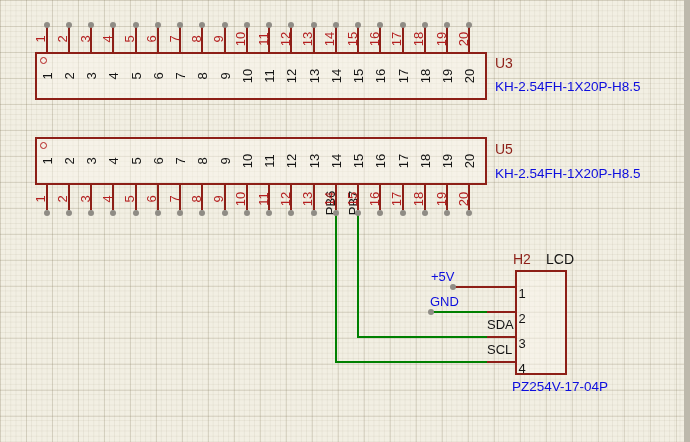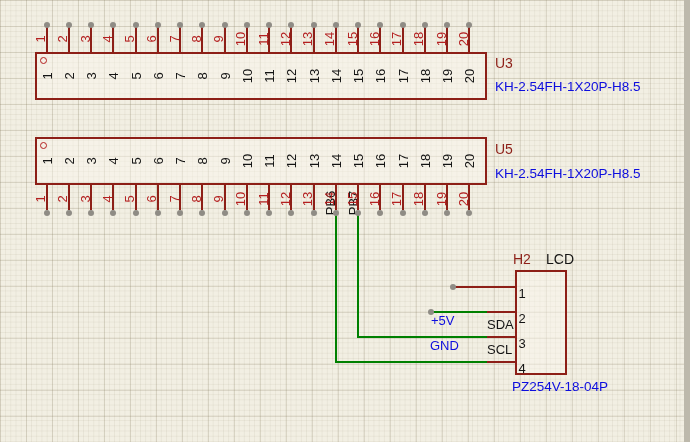--- a/index.html
+++ b/index.html
@@ -22,21 +22,21 @@
   .pad, .dot { position:absolute; width:6px; height:6px; border-radius:50%; background:#8f8c85; }
   .pin1-circle { position:absolute; width:7px; height:7px; border:1.5px solid #b42020; border-radius:50%; background:transparent; }
   .vtext { position:absolute; white-space:nowrap; transform:translate(-50%,-50%) rotate(-90deg); font-size:13px; line-height:1; }
   .ctext { position:absolute; white-space:nowrap; transform:translate(-50%,-50%); font-size:13px; line-height:1; }
   .txt  { position:absolute; white-space:nowrap; font-size:13px; line-height:1.1; }
   .red-num { color:#b42020; }
   .in-num  { color:#141414; }
   .designator { color:#8d1f17; font-size:14px; }
   .comp-title { color:#141414; font-size:14px; }
   .partnum { color:#0d0dde; font-size:13.5px; }
-  .net-blue  { color:#0d0dde;margin-top:44px; }
+  .net-blue  { color:#0d0dde; }
   .net-black { color:#141414; }
   .wire  { position:absolute; background:#008000; }
   .rwire { position:absolute; background:#8d1f17; }
   .edge-strip { position:absolute; background:#bdb9ac; }
 </style>
 </head>
 <body>
 
 <div id="canvas">
 
@@ -62,21 +62,21 @@
   <div class="vtext net-black" style="left:330px;top:203px;">PB6</div>
   <div class="vtext net-black" style="left:352.5px;top:203px;">PB7</div>
   <div class="txt net-blue" style="left:431px;top:270px;">+5V</div>
   <div class="txt net-blue" style="left:430px;top:295px;">GND</div>
   <div class="txt net-black" style="left:487px;top:318px;">SDA</div>
   <div class="txt net-black" style="left:487px;top:343px;">SCL</div>
 
   <div class="comp-box" style="left:515px;top:270px;width:52px;height:105px;"></div>
   <div class="txt designator" style="left:513px;top:252px;">H2</div>
   <div class="txt comp-title" style="left:546px;top:252px;">LCD</div>
-  <div class="txt partnum" style="left:512px;top:380px;">PZ254V-18-04P</div>
+  <div class="txt partnum" style="left:512px;top:380px;">PZ254V-17-04P</div>
 
   <div class="edge-strip" style="left:684px;top:0px;width:6px;height:442px;"></div>
 <div class="pin-stub v" style="left:45.5px;top:27px;height:25px;"></div>
     <div class="pad" style="left:43.5px;top:21.5px;"></div>
     <div class="vtext red-num" style="left:40px;top:38.5px;">1</div>
     <div class="vtext in-num" style="left:46.5px;top:76px;">1</div>
     <div class="pin-stub v" style="left:67.75px;top:27px;height:25px;"></div>
     <div class="pad" style="left:65.75px;top:21.5px;"></div>
     <div class="vtext red-num" style="left:62.25px;top:38.5px;">2</div>
     <div class="vtext in-num" style="left:68.75px;top:76px;">2</div>

